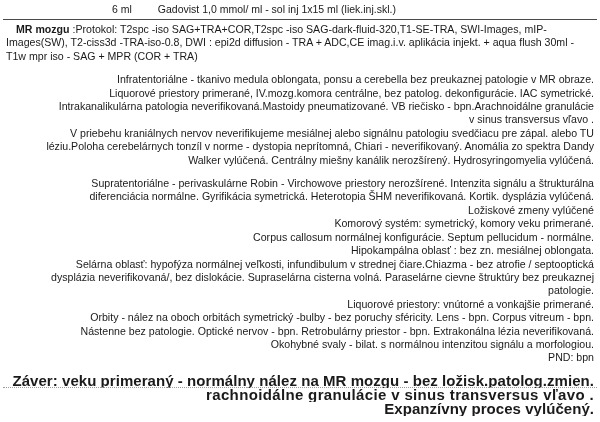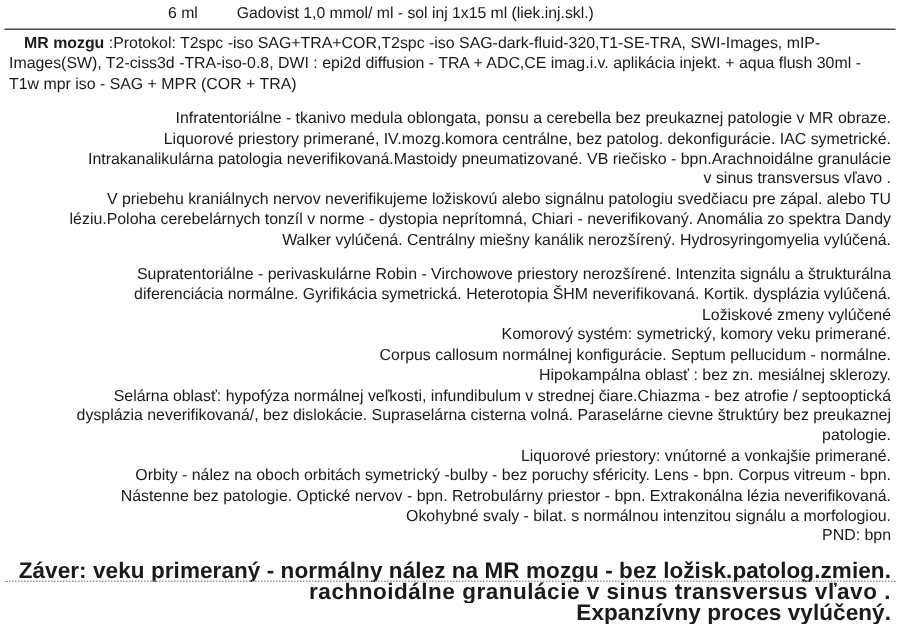--- a/index.html
+++ b/index.html
@@ -113,34 +113,34 @@
 
   <div class="body">
 
     <p class="para protocol"><span class="bold">MR mozgu</span><span> :Protokol: T2spc -iso SAG+TRA+COR,T2spc -iso SAG-dark-fluid-320,T1-SE-TRA, SWI-Images, mIP-Images(SW), T2-ciss3d -TRA-iso-0.8, DWI : epi2d diffusion - TRA + ADC,CE imag.i.v. aplikácia injekt. + aqua flush 30ml - T1w mpr iso - SAG + MPR (COR + TRA)</span></p>
 
     <div>
       <p class="line">Infratentoriálne - tkanivo medula oblongata, ponsu a cerebella bez preukaznej patologie v MR obraze.</p>
       <p class="line">Liquorové priestory primerané, IV.mozg.komora centrálne, bez patolog. dekonfigurácie. IAC symetrické.</p>
       <p class="line">Intrakanalikulárna patologia neverifikovaná.Mastoidy  pneumatizované. VB riečisko - bpn.Arachnoidálne  granulácie</p>
       <p class="line">v  sinus  transversus vľavo .</p>
-      <p class="line">V priebehu kraniálnych nervov neverifikujeme ložiskovú alebo signálnu patologiu svedčiacu pre zápal. alebo TU</p>
+      <p class="line">V priebehu kraniálnych nervov neverifikujeme mesiálnej alebo signálnu patologiu svedčiacu pre zápal. alebo TU</p>
       <p class="line">léziu.Poloha cerebelárnych tonzíl v norme - dystopia neprítomná, Chiari - neverifikovaný. Anomália zo spektra Dandy</p>
       <p class="line">Walker vylúčená. Centrálny miešny kanálik nerozšírený. Hydrosyringomyelia vylúčená.</p>
     </div>
 
     <div class="gap"></div>
 
     <div>
       <p class="line">Supratentoriálne - perivaskulárne Robin - Virchowove priestory nerozšírené. Intenzita signálu a štrukturálna</p>
       <p class="line">diferenciácia normálne. Gyrifikácia symetrická. Heterotopia ŠHM neverifikovaná. Kortik. dysplázia vylúčená.</p>
       <p class="line">Ložiskové zmeny  vylúčené</p>
       <p class="line">Komorový systém: symetrický, komory veku primerané.</p>
       <p class="line">Corpus callosum normálnej konfigurácie. Septum pellucidum - normálne.</p>
-      <p class="line">Hipokampálna oblasť :   bez zn. mesiálnej sklerozy.</p>
+      <p class="line">Hipokampálna oblasť :   bez zn. mesiálnej oblongata.</p>
       <p class="line">Selárna oblasť: hypofýza normálnej veľkosti, infundibulum v strednej čiare.Chiazma - bez atrofie  / septooptická</p>
       <p class="line">dysplázia neverifikovaná/, bez dislokácie. Supraselárna cisterna volná. Paraselárne cievne štruktúry bez preukaznej</p>
       <p class="line">patologie.</p>
       <p class="line">Liquorové priestory: vnútorné a vonkajšie primerané.</p>
       <p class="line">Orbity -  nález na oboch orbitách symetrický -bulby - bez poruchy sféricity. Lens - bpn. Corpus vitreum - bpn.</p>
       <p class="line">Nástenne bez patologie. Optické nervov - bpn. Retrobulárny priestor - bpn. Extrakonálna lézia neverifikovaná.</p>
       <p class="line">Okohybné svaly - bilat.  s normálnou intenzitou signálu a morfologiou.</p>
       <p class="line">PND:  bpn</p>
     </div>
 

